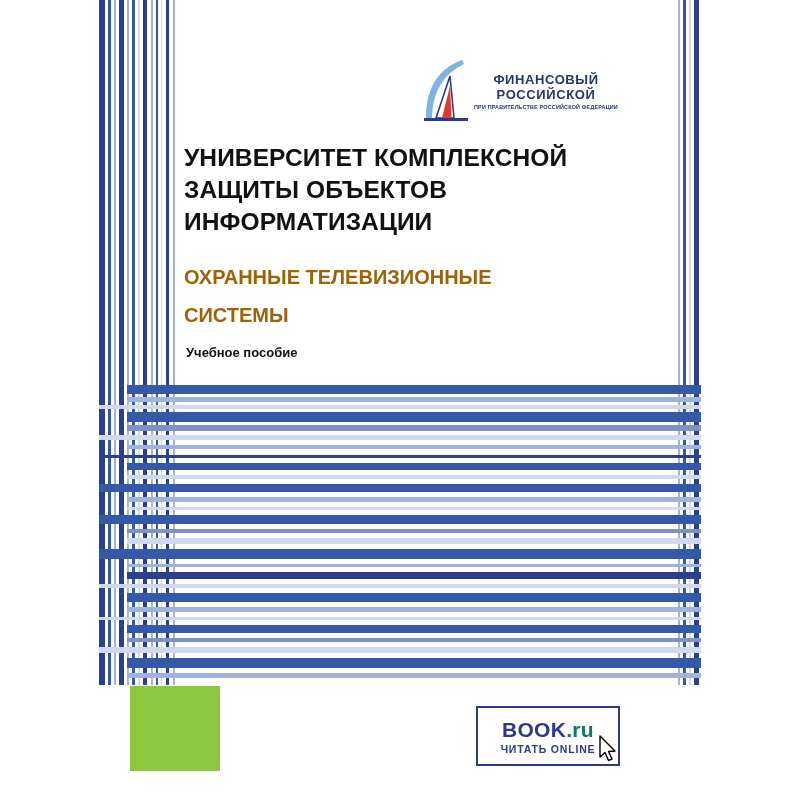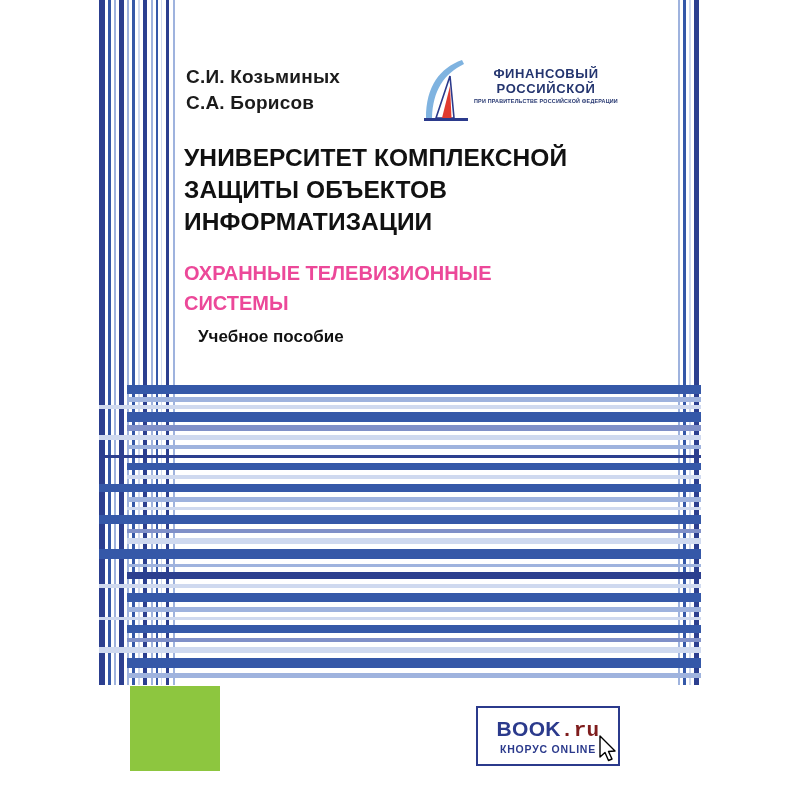--- a/index.html
+++ b/index.html
@@ -45,21 +45,21 @@
   .univ-logo {
     position: absolute;
     left: 420px;
     top: 56px;
     width: 200px;
     height: 72px;
   }
   .univ-text {
     position: absolute;
     left: 52px;
-    top: 10px;
+    top: 16px;
     width: 148px;
     text-align: center;
   }
   .univ-line1 {
     font-size: 13px;
     font-weight: 700;
     color: #24356f;
     letter-spacing: .6px;
   }
   .univ-line2 {
@@ -89,32 +89,31 @@
     letter-spacing: .1px;
     white-space: pre-line;
   }
   .title-sub {
     position: absolute;
     left: 184px;
     top: 258px;
     width: 430px;
     font-size: 20px;
     font-weight: 600;
-    line-height: 30px;
-    color: #ec4899;
+    line-height: 38px;
+    color: #a16207;
     white-space: pre-line;
   }
   .title-kind {
     position: absolute;
     left: 186px;
-    top: 327px;
-    font-size: 17px;
+    top: 345px;
+    font-size: 13px;
     font-weight: 700;
     color: #111111;
-    margin-left: 12px;
   }
 
   
   #pattern {
     position: absolute;
     left: 99px;
     top: 385px;
     width: 602px;
     height: 300px;
     overflow: hidden;
@@ -165,21 +164,21 @@
     flex-direction: column;
     align-items: center;
     justify-content: center;
   }
   .bookru-main {
     font-size: 21px;
     font-weight: 700;
     color: #2b3a8c;
     letter-spacing: .3px;
   }
-  .bookru-main .ru { color: #7f1d1d; font-family: Liberation Mono, monospace; }
+  .bookru-main .ru { color: #0f766e; }
   .bookru-sub {
     font-size: 10.5px;
     font-weight: 700;
     color: #2b3a8c;
     letter-spacing: .8px;
     margin-top: 1px;
   }
   .cursor-icon {
     position: absolute;
     left: 598px;
@@ -209,22 +208,20 @@
     <div style="position:absolute;left:74px;top:0;width:2px;height:800px;background:#9fb3de;"></div>
   </div>
 
   <div class="vbar" style="left:678px;">
     <div style="position:absolute;left:0px;top:0;width:2px;height:800px;background:#9fb3de;"></div>
     <div style="position:absolute;left:5px;top:0;width:3px;height:800px;background:#3558a8;"></div>
     <div style="position:absolute;left:11px;top:0;width:2px;height:800px;background:#cfd9ef;"></div>
     <div style="position:absolute;left:16px;top:0;width:5px;height:800px;background:#2c3f8f;"></div>
   </div>
 
-  <div class="authors">С.И. Козьминых
-С.А. Борисов</div>
 
   <div class="univ-logo">
     <svg width="52" height="72" viewBox="0 0 52 72">
       <path d="M6 62 C 6 30, 20 12, 42 4 L 44 8 C 24 18, 13 34, 12 62 Z" fill="#7fb3e0"></path>
       <path d="M16 62 L 30 20 L 34 62 Z" fill="#ffffff" stroke="#2b3a8c" stroke-width="1.6"></path>
       <path d="M22 62 L 30 30 L 31.5 62 Z" fill="#e03a2f"></path>
       <rect x="4" y="62" width="44" height="3" fill="#2b3a8c"></rect>
     </svg>
     <div class="univ-text">
       <div class="univ-line1">ФИНАНСОВЫЙ</div>
@@ -271,20 +268,20 @@
     <div class="pstripe" style="top:288px;left:28px;width:574px;height:5px;background:#9fb3de;"></div>
   </div>
 
   <div class="bottom-band"></div>
   <div class="green-box"></div>
 
   <div class="bookru-box">
     <div class="bookru-main">
       <span>BOOK</span><span class="ru">.ru</span>
     </div>
-    <div class="bookru-sub">КНОРУС ONLINE</div>
+    <div class="bookru-sub">ЧИТАТЬ ONLINE</div>
   </div>
 
   <svg class="cursor-icon" viewBox="0 0 22 28">
     <path d="M2 1 L2 22 L7 17.5 L10.5 25.5 L14 24 L10.5 16.5 L17 16 Z" fill="#ffffff" stroke="#000000" stroke-width="1.4" stroke-linejoin="round"></path>
   </svg>
 
 </div>
 
 </body></html>

